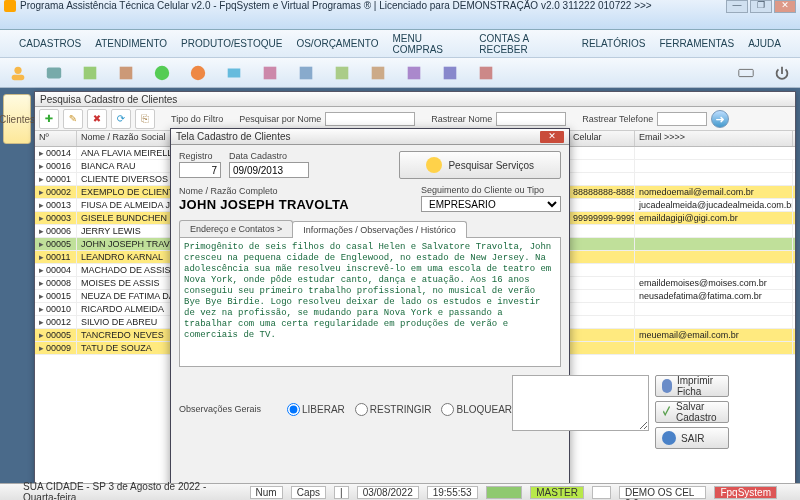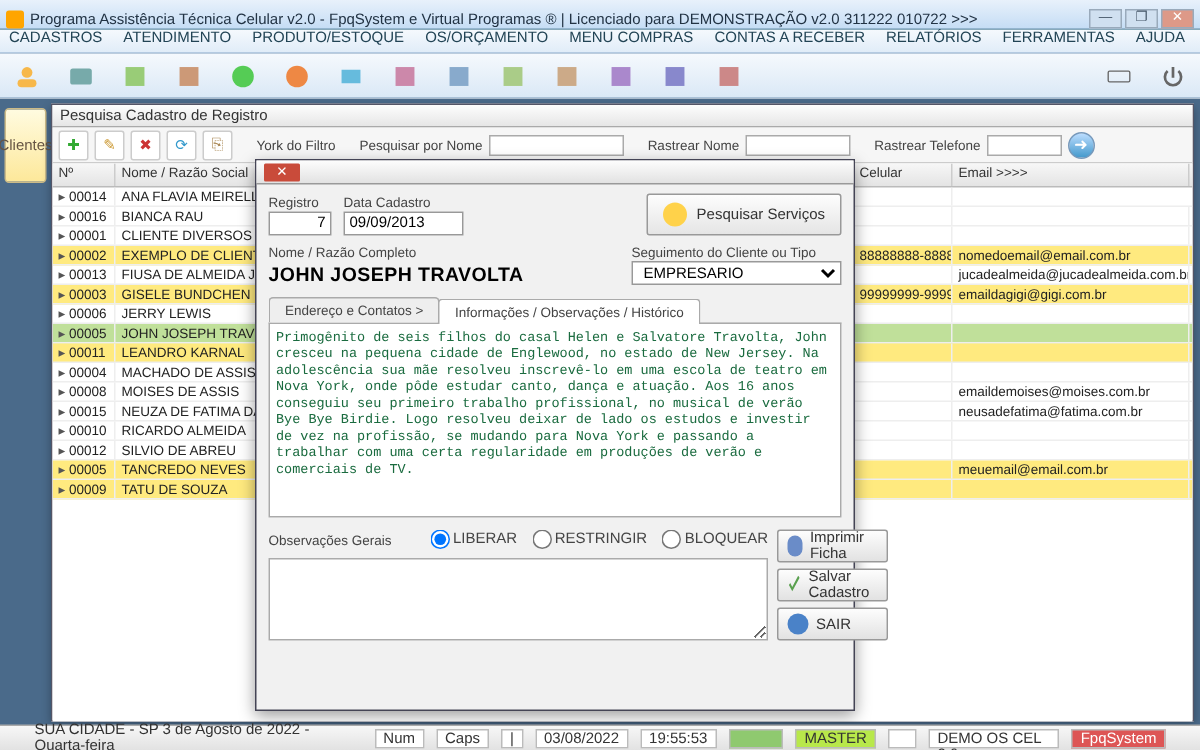--- a/index.html
+++ b/index.html
@@ -1,23 +1,23 @@
 <!DOCTYPE html>
 <html><head>
 <meta charset="utf-8">
 <style>
 *{margin:0;padding:0;box-sizing:border-box;font-family:Tahoma,Arial,sans-serif;font-size:10px}
 body{background:#7aa5d0;width:800px;height:500px;overflow:hidden;position:relative}
-.titlebar{height:20px;background:linear-gradient(#e8f1fb,#c5ddf5);display:flex;align-items:flex-end;padding:0 4px;border-bottom:1px solid #8ab;font-size:10px}
+.titlebar{height:30px;background:linear-gradient(#e8f1fb,#c5ddf5);display:flex;align-items:flex-start;padding:0 4px;border-bottom:1px solid #8ab;font-size:10px}
 .titlebar .icon{width:12px;height:12px;background:#ffa500;border-radius:2px;margin-right:4px}
 .titlebar .title{flex:1;color:#234}
 .winbtns{display:flex;gap:2px}
 .winbtn{width:22px;height:13px;background:#d0e0f0;border:1px solid #9ab;font-size:9px;line-height:9px;text-align:center;color:#456}
 .winbtn.close{background:#d98;color:#fff}
-.menubar{height:16px;background:linear-gradient(#f5f9fd,#e0ecf8);display:flex;align-items:flex-start;padding:0 6px;gap:14px;font-size:10px;color:#245;border-bottom:1px solid #bcd}
+.menubar{height:28px;background:linear-gradient(#f5f9fd,#e0ecf8);display:flex;align-items:center;padding:0 19px;gap:14px;font-size:10px;color:#245;border-bottom:1px solid #bcd}
 .toolbar{height:30px;background:linear-gradient(#f5f9fd,#dae8f6);display:flex;align-items:center;padding:0 6px;gap:12px;border-bottom:1px solid #abc}
 .tbtn{width:24px;height:24px;border:1px solid transparent;border-radius:3px;display:flex;align-items:center;justify-content:center}
 .tbtn svg{width:18px;height:18px}
 .main{position:relative;height:418px;background:#4a6a8a}
 .sidetab{position:absolute;left:3px;top:6px;width:28px;height:50px;background:linear-gradient(#fffbe0,#fde89a);border:1px solid #cb8;border-radius:3px;display:flex;flex-direction:row;align-items:center;justify-content:center;font-size:8px;color:#654}
 .sidetab .ic{width:16px;height:14px;background:#f7c04a;border-radius:2px;margin-bottom:2px}
 .searchwin{position:absolute;left:34px;top:3px;width:762px;height:412px;background:#f0f0f0;border:1px solid #556;box-shadow:0 2px 6px rgba(0,0,0,.3)}
 .sw-title{height:15px;background:linear-gradient(#fdfdfd,#e6e6e6);padding:0 5px;font-size:10px;line-height:15px;color:#333;border-bottom:1px solid #aaa}
 .sw-tool{height:24px;background:#f6f6f6;display:flex;align-items:center;gap:4px;padding:0 4px;border-bottom:1px solid #ccc}
 .sw-tool .tb{width:20px;height:20px;border:1px solid #ccc;border-radius:2px;background:#fff;display:flex;align-items:center;justify-content:center}
@@ -34,37 +34,37 @@
 .row.hl{background:#ffea7f}
 .row.sel{background:#c0e09a}
 .c.n{width:42px}.c.nm{width:142px}.c.a{width:350px}.c.cel{width:66px}.c.em{width:158px}
 .row .c.n::before{content:"▸ ";color:#555}
 
 .modal{position:absolute;left:170px;top:40px;width:400px;height:368px;background:#f1f1f1;border:1px solid #445;box-shadow:0 3px 10px rgba(0,0,0,.4)}
 .m-title{height:16px;background:linear-gradient(#fdfdfd,#e2e2e2);display:flex;align-items:center;padding:0 5px;font-size:10px;color:#333;border-bottom:1px solid #999}
 .m-title .t{flex:1}
 .m-title .cls{width:24px;height:12px;background:#c94b3a;color:#fff;text-align:center;font-size:9px;line-height:10px;border-radius:1px}
 .m-body{padding:6px 8px}
-.m-row1{display:flex;gap:8px;align-items:center}
+.m-row1{display:flex;gap:8px;align-items:flex-start}
 .fld{display:flex;flex-direction:column;gap:1px}
 .fld label{font-size:9px;color:#444}
 .fld input,.fld select{height:16px;border:1px solid #999;font-size:10px;padding:0 3px;background:#fff}
-.bigbtn{height:28px;border:1px solid #999;background:linear-gradient(#fdfdfd,#e5e5e5);display:flex;align-items:center;gap:6px;padding:0 10px;font-size:10px;color:#333;border-radius:2px}
+.bigbtn{height:28px;border:1px solid #999;background:linear-gradient(#fdfdfd,#e5e5e5);display:flex;align-items:center;gap:6px;padding:0 26px;font-size:10px;color:#333;border-radius:2px}
 .bigbtn .ic{width:16px;height:16px;border-radius:8px;background:#5a8}
 .namefull{margin-top:6px}
 .namefull .val{font-size:13px;font-weight:bold;color:#000;letter-spacing:.3px;margin-top:1px}
 .segfld{margin-top:6px}
 .tabs{display:flex;margin-top:8px;border-bottom:1px solid #aaa}
 .tab{padding:3px 10px;font-size:9px;color:#444;border:1px solid #aaa;border-bottom:none;background:#eee;margin-right:-1px;border-radius:3px 3px 0 0}
 .tab.act{background:#fff;position:relative;top:1px}
 .obsbox{width:100%;height:130px;border:1px solid #aaa;background:#fff;padding:4px;font-family:'Courier New',monospace;font-size:9px;color:#1a6b3f;line-height:11px;overflow:auto;margin-top:-1px}
 .m-bottom{display:flex;margin-top:8px;gap:6px}
 .radset{display:flex;gap:10px;align-items:center;font-size:9px;color:#333}
 .radset label{display:flex;align-items:center;gap:2px}
-.obsg{display:flex;flex-direction:column;flex:1}
+.obsg{display:flex;flex:1}
 .obsg label{font-size:9px;color:#444;margin-bottom:2px}
 .obsg textarea{flex:1;height:56px;border:1px solid #aaa;background:#fff}
 .actcol{display:flex;flex-direction:column;gap:4px;width:90px}
 .actbtn{height:22px;border:1px solid #999;background:linear-gradient(#fdfdfd,#e2e2e2);display:flex;align-items:center;gap:5px;padding:0 6px;font-size:9px;color:#333;border-radius:2px}
 .actbtn .ic{width:14px;height:14px;border-radius:7px}
 .ic.pr{background:#6a8cc8}.ic.sv{background:#5aa04f;clip-path:polygon(10% 50%,35% 80%,90% 15%,80% 5%,35% 60%,20% 40%)}
 .ic.ex{background:#4a82c8}
 
 .statusbar{position:absolute;bottom:0;left:0;right:0;height:17px;background:linear-gradient(#f7f7f7,#e2e2e2);border-top:1px solid #aaa;display:flex;align-items:center;font-size:9px;color:#333;padding:0 23px;gap:8px}
 .statusbar .sp{flex:1}
@@ -183,29 +183,29 @@
     </div>
 </div>
 
 <div class="main">
   <div class="sidetab">
     <div class="ic"></div>
     <span>Clientes</span>
   </div>
 
   <div class="searchwin">
-    <div class="sw-title">Pesquisa Cadastro de Registro</div>
+    <div class="sw-title">Pesquisa Cadastro de Clientes</div>
     <div class="sw-tool">
       <div class="tb" style="color:#3a3">✚</div>
       <div class="tb" style="color:#c93">✎</div>
       <div class="tb" style="color:#c33">✖</div>
       <div class="tb" style="color:#39c">⟳</div>
       <div class="tb" style="color:#a85">⎘</div>
       <div class="srchsec">
-        <span class="lbl">York do Filtro</span>
+        <span class="lbl">Tipo do Filtro</span>
       </div>
       <div class="srchsec">
         <span class="lbl">Pesquisar por Nome</span>
         <input value="" style="">
       </div>
       <div class="srchsec">
         <span class="lbl">Rastrear Nome</span>
         <input style="width: 70px;" value="">
       </div>
       <div class="srchsec">
@@ -333,20 +333,21 @@
             <div class="c a"></div>
             <div class="c cel"></div>
             <div class="c em"></div>
           </div>
         </div>
     </div>
   </div>
 
   <div class="modal">
     <div class="m-title">
+      <span class="t">Tela Cadastro de Clientes</span>
       <div class="cls">✕</div>
     </div>
     <div class="m-body">
       <div class="m-row1">
         <div class="fld" style="width:42px">
           <label>Registro</label>
           <input style="text-align: right;" value="7">
         </div>
         <div class="fld" style="width:80px">
           <label>Data Cadastro</label>

